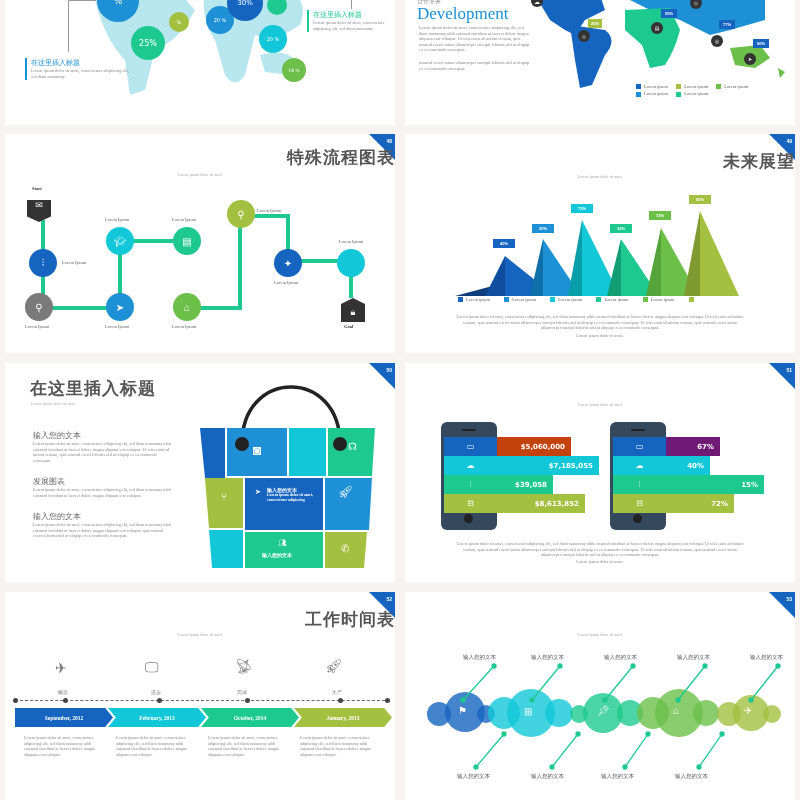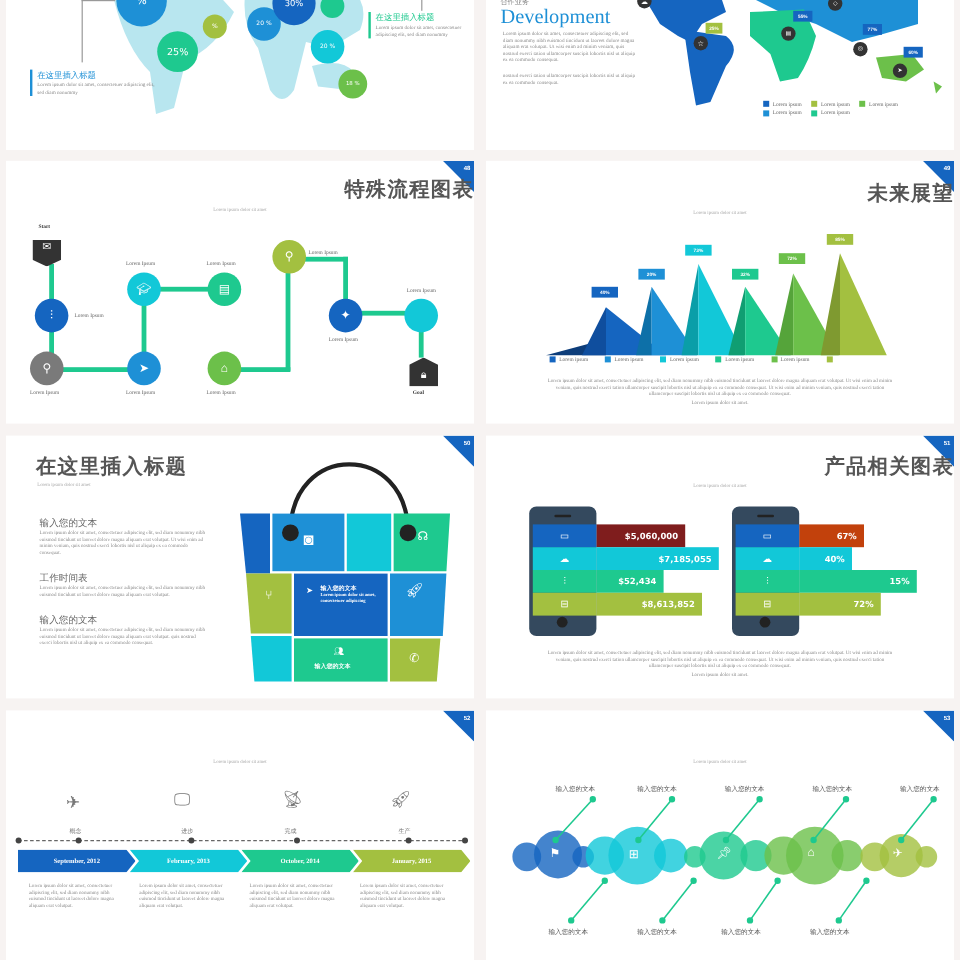--- a/index.html
+++ b/index.html
@@ -220,21 +220,21 @@
         <span>50</span>
       </div>
     <div class="abs" style="left:25px;top:14px;font:bold 17px 'DejaVu Serif',serif;color:#555;letter-spacing:1px">在这里插入标题</div>
     <div class="abs" style="left:26px;top:38px;font-size:4px;color:#aaa">Lorem ipsum dolor sit amet</div>
 
     <div class="abs" style="left:28px;top:67px;width:140px">
       <div style="font:8px 'DejaVu Sans',sans-serif;color:#666">输入您的文本</div>
       <div class="lorem" style="font-size:4.2px;line-height:5.5px">Lorem ipsum dolor sit amet, consectetuer adipiscing elit, sed diam nonummy nibh euismod tincidunt ut laoreet dolore magna aliquam erat volutpat. Ut wisi enim ad minim veniam, quis nostrud exerci lobortis nisl ut aliquip ex ea commodo consequat.</div>
     </div>
     <div class="abs" style="left:28px;top:113px;width:140px">
-      <div style="font:8px 'DejaVu Sans',sans-serif;color:#666">工作时间表</div>
+      <div style="font:8px 'DejaVu Sans',sans-serif;color:#666">发展图表</div>
       <div class="lorem" style="font-size:4.2px;line-height:5.5px">Lorem ipsum dolor sit amet, consectetuer adipiscing elit, sed diam nonummy nibh euismod tincidunt ut laoreet dolore magna aliquam erat volutpat.</div>
     </div>
     <div class="abs" style="left:28px;top:148px;width:140px">
       <div style="font:8px 'DejaVu Sans',sans-serif;color:#666">输入您的文本</div>
       <div class="lorem" style="font-size:4.2px;line-height:5.5px">Lorem ipsum dolor sit amet, consectetuer adipiscing elit, sed diam nonummy nibh euismod tincidunt ut laoreet dolore magna aliquam erat volutpat. quis nostrud exerci lobortis nisl ut aliquip ex ea commodo consequat.</div>
     </div>
 
     <svg class="abs" style="left:195px;top:15px" width="180" height="195">
       <path d="M42,66 C42,-10 140,-10 140,66" fill="none" stroke="#222" stroke-width="3.5"></path>
       <polygon points="0,50 25,50 25,100 5,100" fill="#1565c0"></polygon>
@@ -264,47 +264,46 @@
     <div class="abs" style="left:257px;top:189px;color:#fff;font:bold 5px 'DejaVu Sans',sans-serif">输入您的文本</div>
   </div>
 
   <div class="slide s6">
     <div class="corner">
         <svg width="26" height="26">
           <polygon points="0,0 26,0 26,26" fill="#1565c0"></polygon>
         </svg>
         <span>51</span>
       </div>
-    <div class="title" style="top:14px">产品相关图表</div>
     <div class="subtitle" style="top:39px">Lorem ipsum dolor sit amet</div>
 
     <div class="phone" style="left:36px;top:59px;width:56px;height:108px"></div>
     <div class="abs" style="left:57px;top:66px;width:14px;height:2px;background:#222;border-radius:1px"></div>
     <div class="abs" style="left:59px;top:151px;width:9px;height:9px;background:#222;border-radius:50%"></div>
-    <div class="bar-row" style="left: 92px; top: 74px; background: #7f1d1d; width: 74px;" title="$5,060,000">
+    <div class="bar-row" style="left: 92px; top: 74px; background: #c2410c; width: 74px;" title="$5,060,000">
         <span>$5,060,000</span>
       </div>
     <div class="bar-row" style="left: 92px; top: 93px; background: rgb(18, 200, 216); width: 102px;">
         <span>$7,185,055</span>
       </div>
     <div class="bar-row" style="left: 92px; top: 112px; background: rgb(30, 201, 143); width: 56px;">
-        <span>$52,434</span>
+        <span>$39,058</span>
       </div>
     <div class="bar-row" style="left: 92px; top: 131px; background: rgb(163, 192, 64); width: 88px;">
         <span>$8,613,852</span>
       </div>
     <div class="phone-slot" style="left:39px;top:74px;width:53px;background:#1565c0">▭</div>
     <div class="phone-slot" style="left:39px;top:93px;width:53px;background:#12c8d8">☁</div>
     <div class="phone-slot" style="left:39px;top:112px;width:53px;background:#1ec98f">⫶</div>
     <div class="phone-slot" style="left:39px;top:131px;width:53px;background:#a3c040">⊟</div>
 
     <div class="phone" style="left:205px;top:59px;width:56px;height:108px"></div>
     <div class="abs" style="left:226px;top:66px;width:14px;height:2px;background:#222;border-radius:1px"></div>
     <div class="abs" style="left:228px;top:151px;width:9px;height:9px;background:#222;border-radius:50%"></div>
-    <div class="bar-row" style="left: 261px; top: 74px; background: #c2410c; width: 54px; justify-content: flex-end;">
+    <div class="bar-row" style="left: 261px; top: 74px; background: #701a75; width: 54px; justify-content: flex-end;">
         <span>67%</span>
       </div>
     <div class="bar-row" style="left: 261px; top: 93px; background: rgb(18, 200, 216); width: 44px;">
         <span>40%</span>
       </div>
     <div class="bar-row" style="left: 261px; top: 112px; background: rgb(30, 201, 143); width: 98px;">
         <span>15%</span>
       </div>
     <div class="bar-row" style="left: 261px; top: 131px; background: rgb(163, 192, 64); width: 68px;">
         <span>72%</span>
@@ -318,20 +317,21 @@
     <div class="abs lorem" style="left:50px;top:196px;width:290px;text-align:center;font-size:4.2px">Lorem ipsum dolor sit amet.</div>
   </div>
 
   <div class="slide s7">
     <div class="corner">
         <svg width="26" height="26">
           <polygon points="0,0 26,0 26,26" fill="#1565c0"></polygon>
         </svg>
         <span>52</span>
       </div>
+    <div class="title" style="top:16px">工作时间表</div>
     <div class="subtitle" style="top:40px">Lorem ipsum dolor sit amet</div>
 
     <div class="abs" style="left:50px;top:68px;font-size:14px;color:#777">✈</div>
     <div class="abs" style="left:140px;top:68px;font-size:14px;color:#777">🖵︎</div>
     <div class="abs" style="left:230px;top:66px;font-size:14px;color:#777">📡︎</div>
     <div class="abs" style="left:320px;top:66px;font-size:14px;color:#777">🚀︎</div>
 
     <div class="abs" style="left:53px;top:97px;font:5px 'DejaVu Sans',sans-serif;color:#777">概念</div>
     <div class="abs" style="left:146px;top:97px;font:5px 'DejaVu Sans',sans-serif;color:#777">进步</div>
     <div class="abs" style="left:232px;top:97px;font:5px 'DejaVu Sans',sans-serif;color:#777">完成</div>

